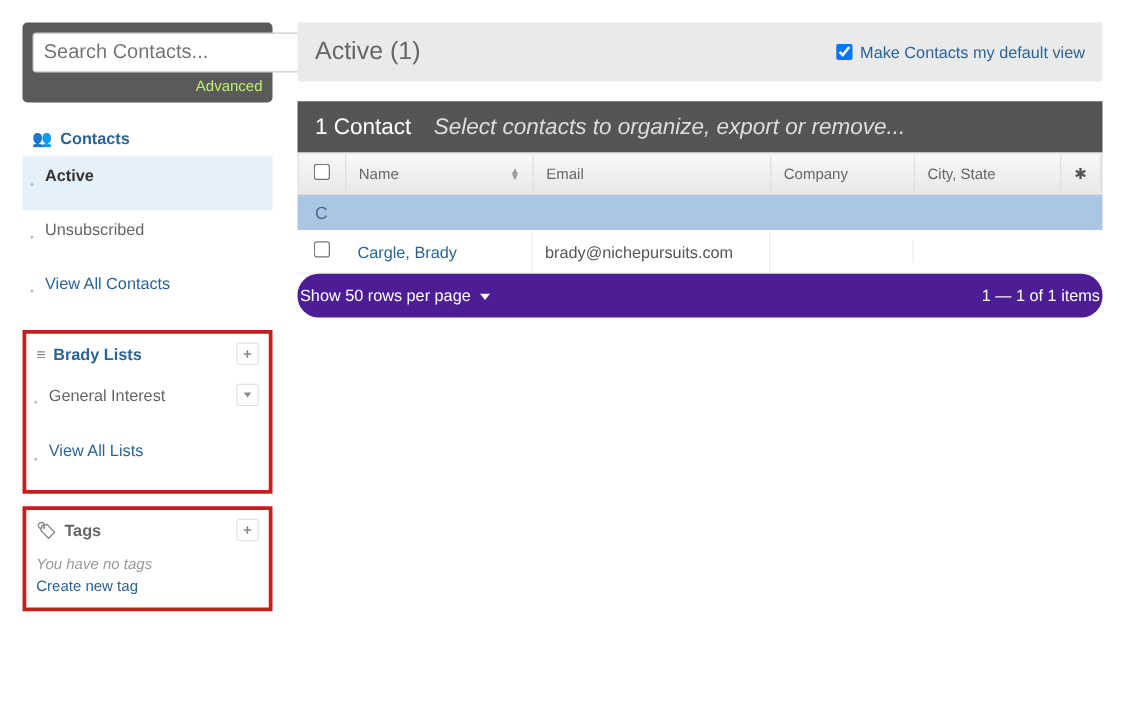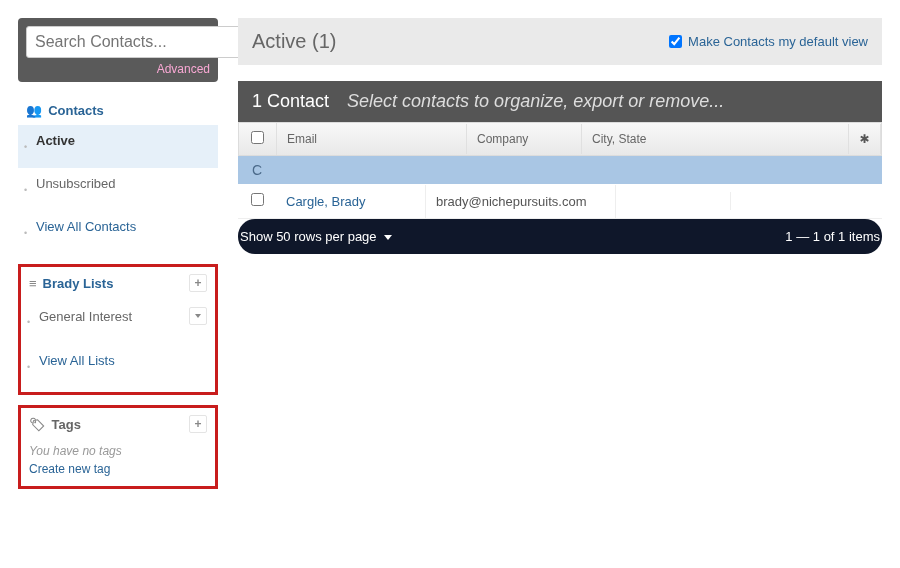--- a/index.html
+++ b/index.html
@@ -9,21 +9,21 @@
 .page-title { color: #2a6496; font-size: 26px; font-weight: 400; }
 .add-btn { background: linear-gradient(#ffd24a,#ffbf1f); border: 1px solid #d79a00; color: #333; padding: 8px 16px; border-radius: 4px; font-size: 14px; display: inline-flex; align-items: center; gap: 6px; cursor: pointer; }
 .add-btn .caret { border-top: 5px solid #333; border-left: 4px solid transparent; border-right: 4px solid transparent; }
 .layout { display: flex; gap: 20px; align-items: flex-start; }
 .sidebar { width: 200px; flex-shrink: 0; }
 .search-box { background: #5a5a5a; border-radius: 4px; padding: 8px 8px 6px 8px; }
 .search-row { display: flex; }
 .search-input { flex: 1; padding: 6px 8px; border: 1px solid #ccc; border-radius: 3px 0 0 3px; font-size: 16px; background: #fff; }
 .search-btn { width: 28px; background: #1f88d8; border: 1px solid #1f88d8; border-radius: 0 3px 3px 0; display: flex; align-items: center; justify-content: center; cursor: pointer; }
 .search-btn svg { width: 14px; height: 14px; fill: #fff; }
-.advanced-link { color: #f9a8d4; font-size: 12px; text-align: right; margin-top: 4px; cursor: pointer; }
+.advanced-link { color: #bef264; font-size: 12px; text-align: right; margin-top: 4px; cursor: pointer; }
 .nav-section { margin-top: 14px; }
 .nav-head { display: flex; align-items: center; justify-content: space-between; padding: 7px 8px; font-size: 13px; font-weight: bold; color: #2a6496; }
 .nav-head .left { display: flex; align-items: center; gap: 6px; cursor: pointer; }
 .nav-head .icon { color: #888; }
 .nav-head .plus { width: 18px; height: 18px; border: 1px solid #e4e4e4; border-radius: 2px; display: flex; align-items: center; justify-content: center; font-size: 12px; color: #888; cursor: pointer; }
 .nav-item { padding: 8px 8px 20px 18px; font-size: 13px; color: #666; display: flex; align-items: center; justify-content: space-between; cursor: pointer; position: relative; }
 .nav-item::before { content: "•"; position: absolute; left: 6px; color: #bbb; font-size: 9px; top: 50%; transform: translateY(-50%); }
 .nav-item.active { background: #e6f0f9; color: #333; font-weight: bold; }
 .nav-item.link { color: #2a6496; }
 .nav-item .dd { width: 18px; height: 18px; border: 1px solid #e4e4e4; border-radius: 2px; display: flex; align-items: center; justify-content: center; cursor: pointer; }
@@ -47,21 +47,21 @@
 .th-gear { width: 32px; text-align: center; color: #555; }
 .sort-arrows { display: inline-flex; flex-direction: column; line-height: 5px; font-size: 8px; color: #999; }
 .letter-row { background: #a9c6e4; padding: 6px 14px; color: #4b6a8a; font-size: 14px; }
 .data-row { display: flex; align-items: center; border-bottom: 1px solid #eee; }
 .td { padding: 9px 10px; font-size: 13px; }
 .td-check { width: 38px; text-align: center; }
 .td-name { width: 150px; color: #2a6496; cursor: pointer; border-right: 1px solid #eee; }
 .td-email { width: 190px; color: #555; border-right: 1px solid #eee; }
 .td-company { width: 115px; border-right: 1px solid #eee; }
 .td-city { flex: 1; }
-.footer-bar { background: #0f172a; color: #fff; padding: 10px 2px; display: flex; justify-content: space-between; align-items: center; font-size: 13px; border-radius: 17px; }
+.footer-bar { background: #4c1d95; color: #fff; padding: 10px 2px; display: flex; justify-content: space-between; align-items: center; font-size: 13px; border-radius: 17px; }
 .footer-bar .caret { border-top: 5px solid #fff; border-left: 4px solid transparent; border-right: 4px solid transparent; display: inline-block; margin-left: 4px; vertical-align: middle; }
 </style>
 </head>
 <body>
 
 <div class="page">
 
   <div class="layout">
     <div class="sidebar">
       <div class="search-box">
@@ -135,20 +135,27 @@
         </div>
       </div>
 
       <div class="dark-bar">
         <span>1 Contact</span>
         <span class="hint">Select contacts to organize, export or remove...</span>
       </div>
 
       <div class="table-head">
         <div class="th th-check"><input type="checkbox" style=""></div>
+        <div class="th th-name">
+          <span>Name</span>
+          <span class="sort-arrows">
+              <span>▲</span>
+              <span>▼</span>
+            </span>
+        </div>
         <div class="th th-email">Email</div>
         <div class="th th-company">Company</div>
         <div class="th th-city">City, State</div>
         <div class="th th-gear"><span>✱</span></div>
       </div>
 
       <div class="letter-row">C</div>
 
       <div class="data-row">
         <div class="td td-check"><input type="checkbox" style=""></div>

